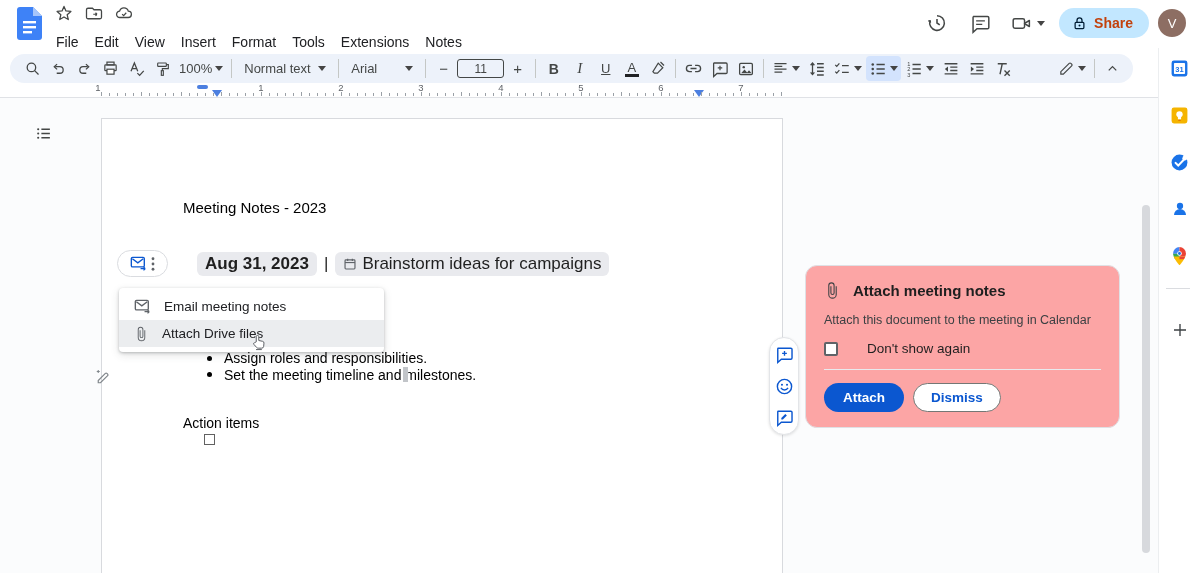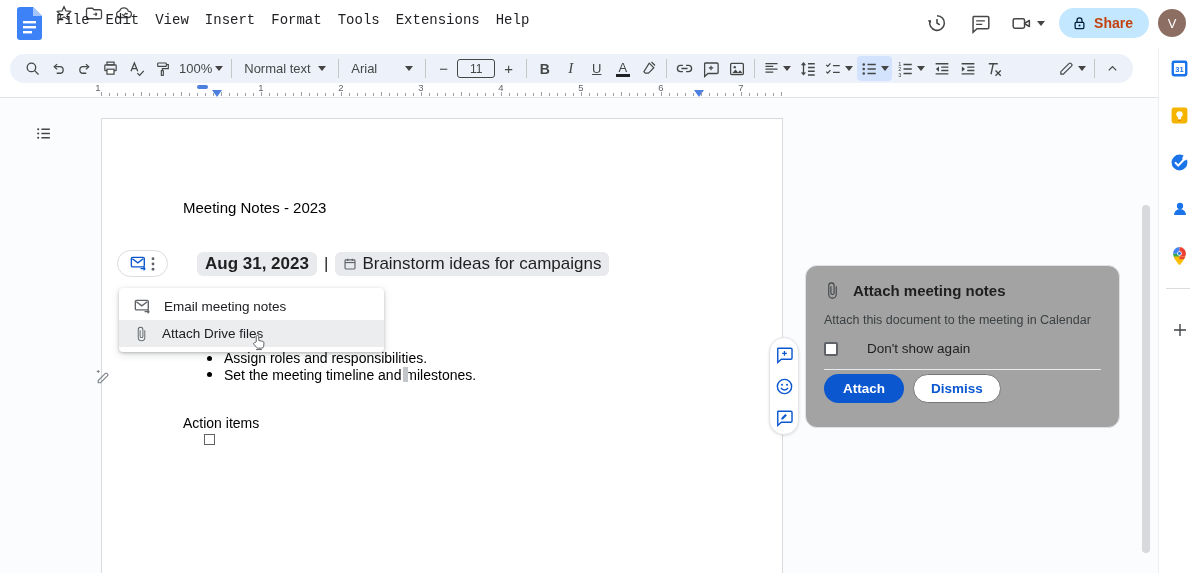--- a/index.html
+++ b/index.html
@@ -6,36 +6,36 @@
   html,body { width:1200px; height:573px; overflow:hidden; background:#fff;
     font-family:"Liberation Sans", sans-serif; color:#1f1f1f; }
   svg { display:block; }
 
   
   #header { position:absolute; left:0; top:0; width:1200px; height:48px; background:#fff; }
   #docs-icon { position:absolute; left:17px; top:7px; }
   #title-row { position:absolute; left:55px; top:4px; display:flex; align-items:center; gap:12px; }
   #doc-title { font-size:18px; color:#1f1f1f; }
   .title-ic { width:18px; height:18px; display:flex; align-items:center; justify-content:center; }
-  #menu-row { position:absolute; left:48px; top:11px; display:flex;font-family:Liberation Mono, monospace; }
+  #menu-row { position:absolute; left:48px; top:33px; display:flex; }
   .menu-item { font-size:14px; color:#202124; padding:1px 8px; border-radius:8px; cursor:default; }
   #hdr-right { position:absolute; right:14px; top:6px; display:flex; align-items:center; gap:9px; }
   .hdr-ic { width:34px; height:34px; display:flex; align-items:center; justify-content:center; border-radius:50%; }
   .caret { width:0; height:0; border-left:4px solid transparent; border-right:4px solid transparent; border-top:5px solid #444; }
   #share-btn { height:30px; background:#c2e7ff; border-radius:16px; display:flex; align-items:center; gap:7px; padding:0 16px 0 13px; color:#c2410c; font-size:14px; font-weight:bold; }
   #avatar { width:28px; height:28px; border-radius:50%; background:#8d6e63; color:#fff; display:flex; align-items:center; justify-content:center; font-size:13px; }
 
   
   #toolbar { position:absolute; left:10px; top:54px; width:1123px; height:29px; background:#edf2fa; border-radius:15px; display:flex; align-items:center; padding:0 8px 0 10px; gap:1px; }
   .tbtn { min-width:25px; height:25px; display:flex; align-items:center; justify-content:center; border-radius:4px; flex:0 0 auto; }
   .tbtn.wide { padding:0 3px; gap:3px; }
   .tsep { width:1px; height:19px; background:#c4c7c5; margin:0 4px; flex:0 0 auto; }
   .tlabel { font-size:13px; color:#444746; }
   .active-blue { background:#d3e3fd; }
-  #font-size-box { width:38px; height:19px; border:1px solid #444746; border-radius:3px; display:flex; align-items:center; justify-content:center; font-size:12px; color:#444746; background:transparent; }
+  #font-size-box { width:47px; height:19px; border:1px solid #444746; border-radius:3px; display:flex; align-items:center; justify-content:center; font-size:12px; color:#444746; background:transparent; }
   .bold-b { font-weight:bold; font-size:14px; color:#444746; }
   .ital-i { font-style:italic; font-family:"Liberation Serif", serif; font-size:15px; color:#444746; }
   .und-u { font-size:13px; text-decoration:underline; color:#444746; }
 
   
   #h-ruler { position:absolute; left:0; top:84px; width:1158px; height:13px; background:#fff; }
   .rtick { position:absolute; bottom:1px; width:1px; height:3px; background:#9aa0a6; }
   .rnum { position:absolute; top:-2px; font-size:9.5px; color:#5f6368; transform:translateX(-50%); }
   .ind-bar { position:absolute; left:197px; top:1px; width:11px; height:4px; background:#4c7fe0; border-radius:2px; }
   .ind-tri { position:absolute; top:6px; width:0; height:0; border-left:5px solid transparent; border-right:5px solid transparent; border-top:7px solid #4c7fe0; }
@@ -66,29 +66,29 @@
   .b-dot { width:5px; height:5px; border-radius:50%; background:#000; margin-right:12px; flex:0 0 auto; }
   #collab-caret { position:absolute; left:301px; top:248px; width:5px; height:15px; background:#c2c5c9; }
   #action-items { position:absolute; left:81px; top:296px; font-size:14px; color:#000; }
   #doc-checkbox { position:absolute; left:102px; top:315px; width:11px; height:11px; border:1.4px solid #616161; background:#fff; }
   #margin-pencil { position:absolute; left:-9px; top:248px; }
 
   
   #react-pill { position:absolute; left:769px; top:239px; width:30px; height:98px; background:#fff; border:1px solid #e3e5e8; border-radius:15px; box-shadow:0 1px 3px rgba(0,0,0,.12); display:flex; flex-direction:column; align-items:center; justify-content:space-between; padding:7px 0; }
 
   
-  #attach-card { position:absolute; left:805px; top:167px; width:315px; height:163px; background:#a3a3a3; border:1px solid #dfe1e5; border-radius:12px; padding:15px 18px 0 18px; }
+  #attach-card { position:absolute; left:805px; top:167px; width:315px; height:163px; background:#fca5a5; border:1px solid #dfe1e5; border-radius:12px; padding:15px 18px 0 18px; }
   #attach-title-row { display:flex; align-items:center; gap:12px; }
   #attach-title { font-size:15px; font-weight:bold; color:#1f1f1f; }
   #attach-desc { margin-top:13px; font-size:12.5px; color:#3c4043; }
   #attach-check-row { margin-top:14px; display:flex; align-items:center; gap:13px; }
   #attach-checkbox { width:14px; height:14px; border:2px solid #5f6368; border-radius:2px; background:#fff; }
   #attach-check-label { font-size:13.5px; color:#1f1f1f;margin-left:16px; }
   #attach-divider { margin-top:13px; height:1px; background:#e8eaed; }
-  #attach-btn-row { margin-top:4px; display:flex; gap:9px; }
+  #attach-btn-row { margin-top:13px; display:flex; gap:9px; }
   #attach-btn { height:29px; padding:0 19px; background:#0b57d0; color:#fff; border:none; border-radius:15px; font-size:13.5px; font-weight:bold; font-family:inherit; }
   #dismiss-btn { height:29px; padding:0 17px; background:#fff; color:#0b57d0; border:1px solid #747775; border-radius:15px; font-size:13.5px; font-weight:bold; font-family:inherit; }
 
   
   #scroll-thumb { position:absolute; left:1142px; top:107px; width:8px; height:348px; background:#d7d9dd; border-radius:4px; }
   #sidebar { position:absolute; left:1158px; top:48px; width:42px; height:525px; background:#fff; border-left:1px solid #eceef0; }
   .sb-ic { position:absolute; left:50%; transform:translateX(-50%); width:26px; height:26px; display:flex; align-items:center; justify-content:center; border-radius:50%; }
   #sb-divider { position:absolute; left:7px; top:240px; width:24px; height:1px; background:#dadce0; }
 
   #hand-cursor { position:absolute; left:251px; top:334px; z-index:9; }
@@ -126,21 +126,21 @@
     </span>
   </div>
   <div id="menu-row">
     <span class="menu-item">File</span>
     <span class="menu-item">Edit</span>
     <span class="menu-item">View</span>
     <span class="menu-item">Insert</span>
     <span class="menu-item">Format</span>
     <span class="menu-item">Tools</span>
     <span class="menu-item">Extensions</span>
-    <span class="menu-item">Help</span>
+    <span class="menu-item">Notes</span>
   </div>
   <div id="hdr-right">
     <span class="hdr-ic">
       <svg width="22" height="22" viewBox="0 0 24 24">
           <path d="M12 4a8 8 0 1 1-7.6 5.6" fill="none" stroke="#444746" stroke-width="1.7"></path>
           <path d="M2.5 9.8 4.4 9.6 4.8 11.7" fill="none" stroke="#444746" stroke-width="1.7"></path>
           <path d="M12 7.5V12l3 2" fill="none" stroke="#444746" stroke-width="1.7"></path>
         </svg>
     </span>
     <span class="hdr-ic">

